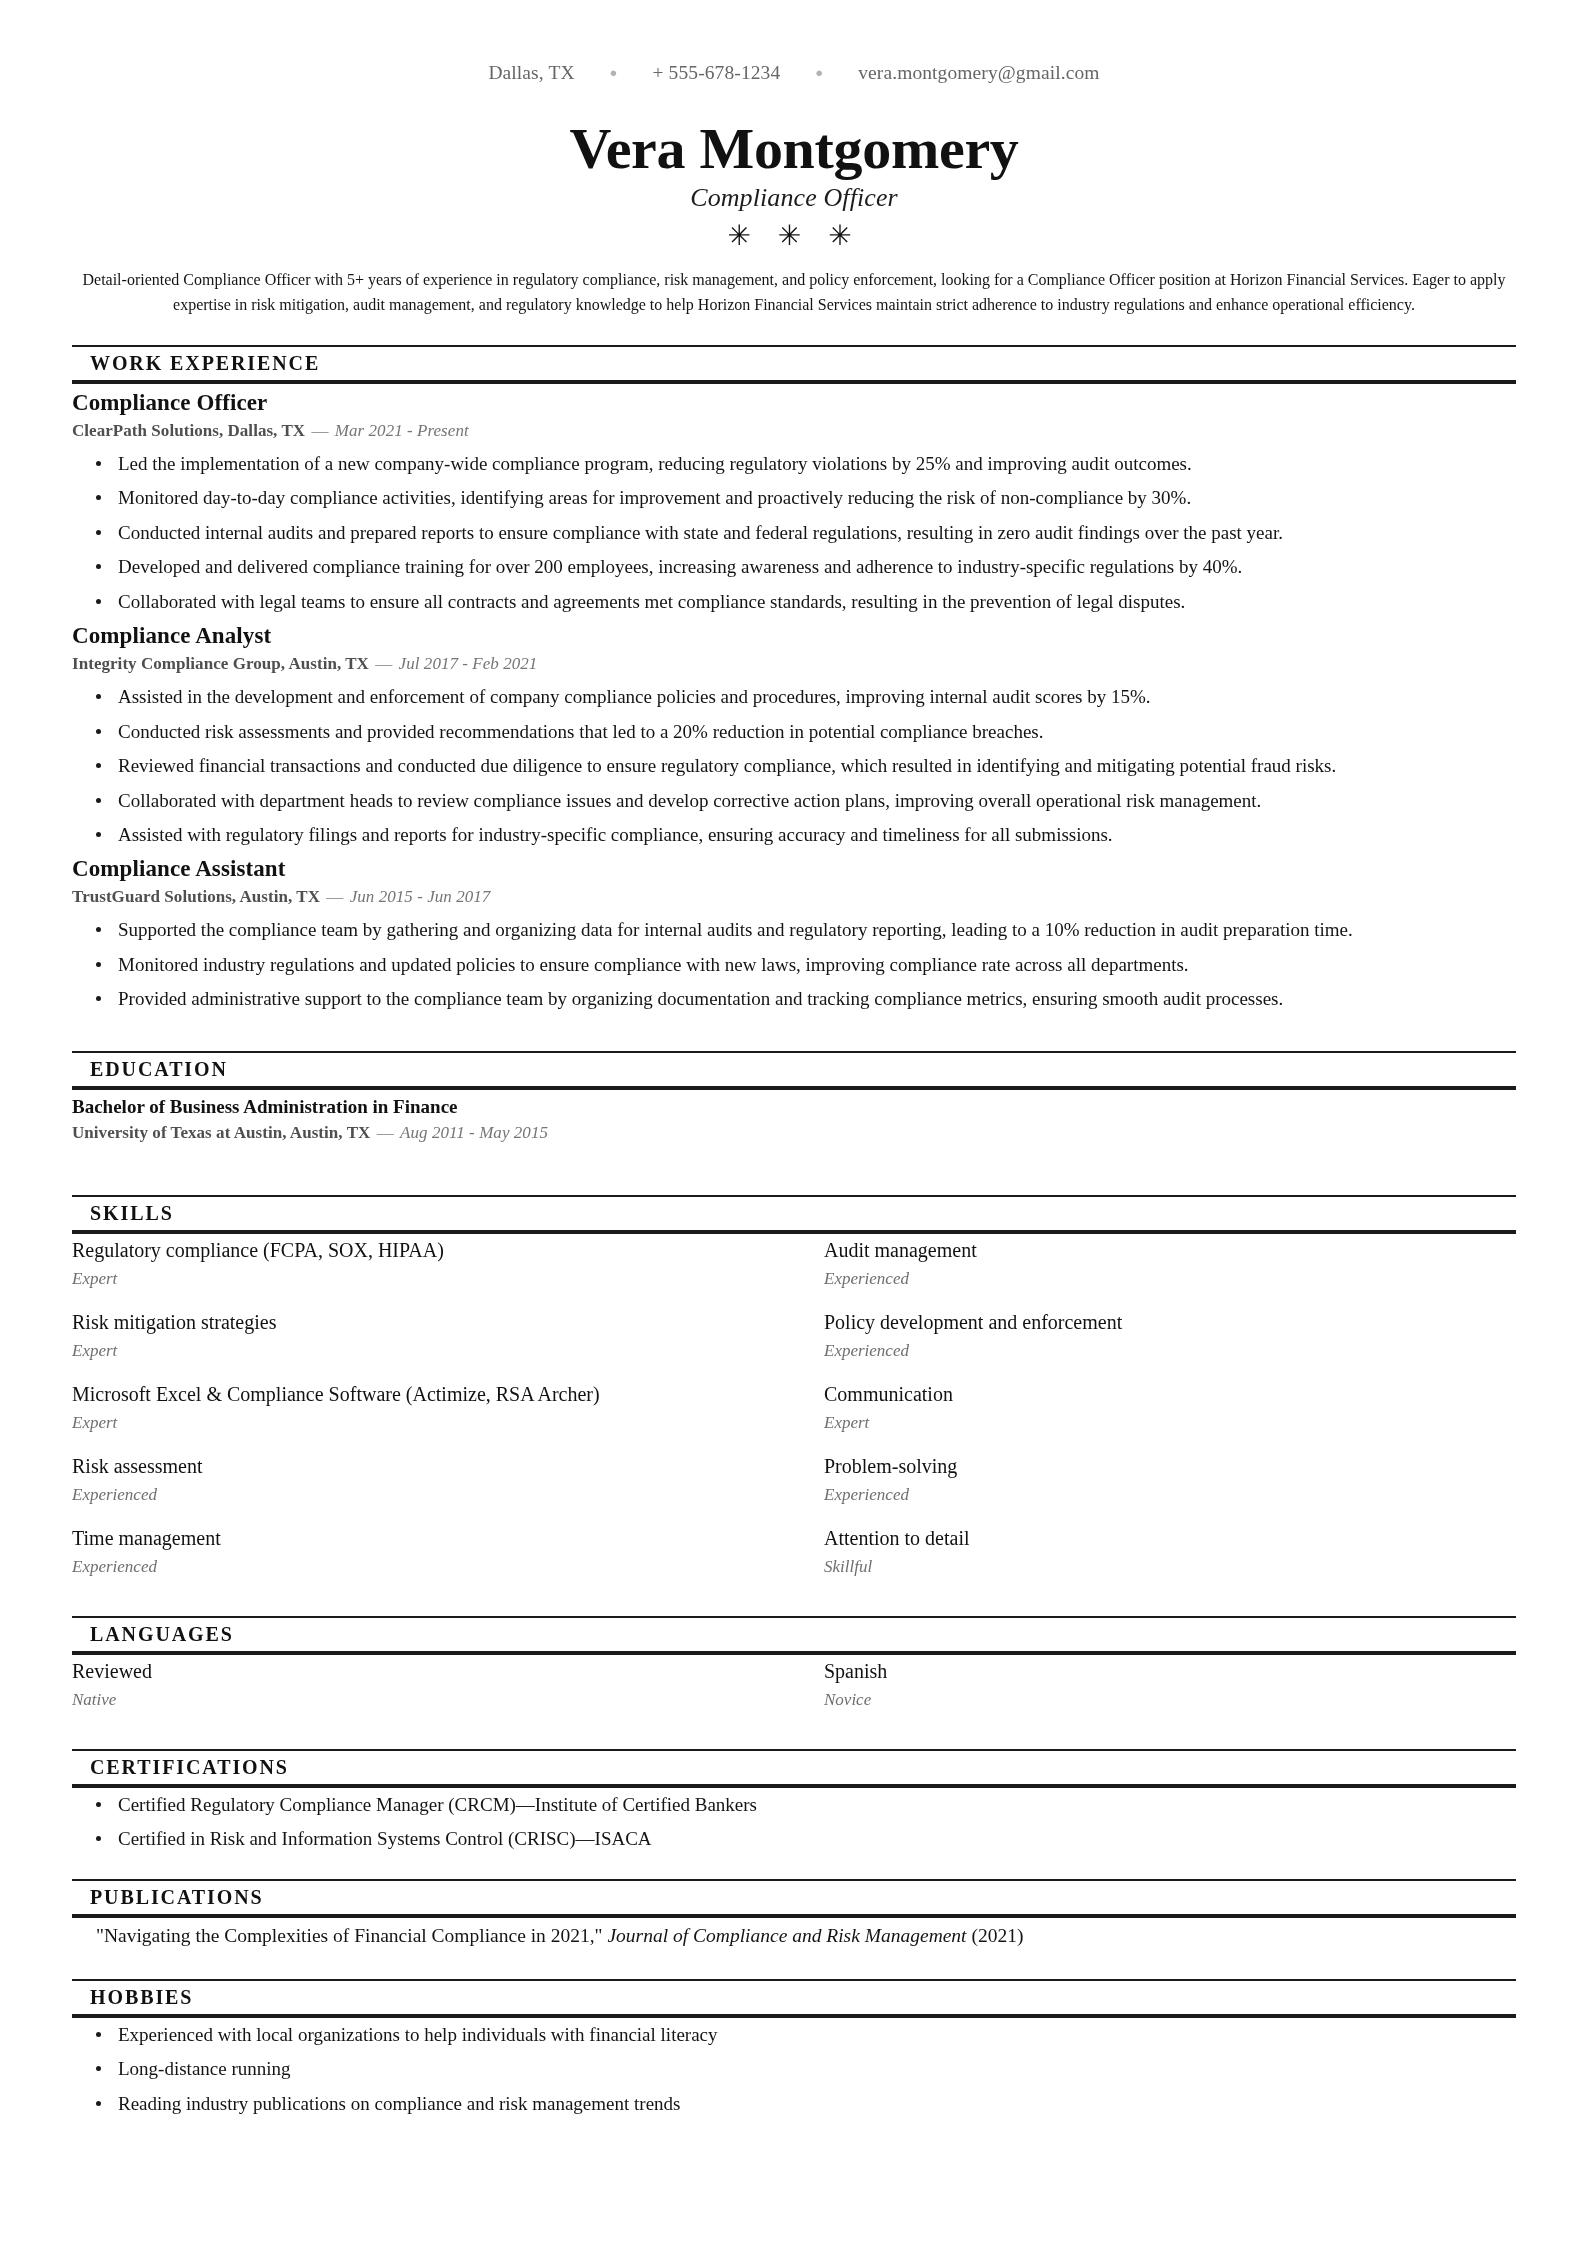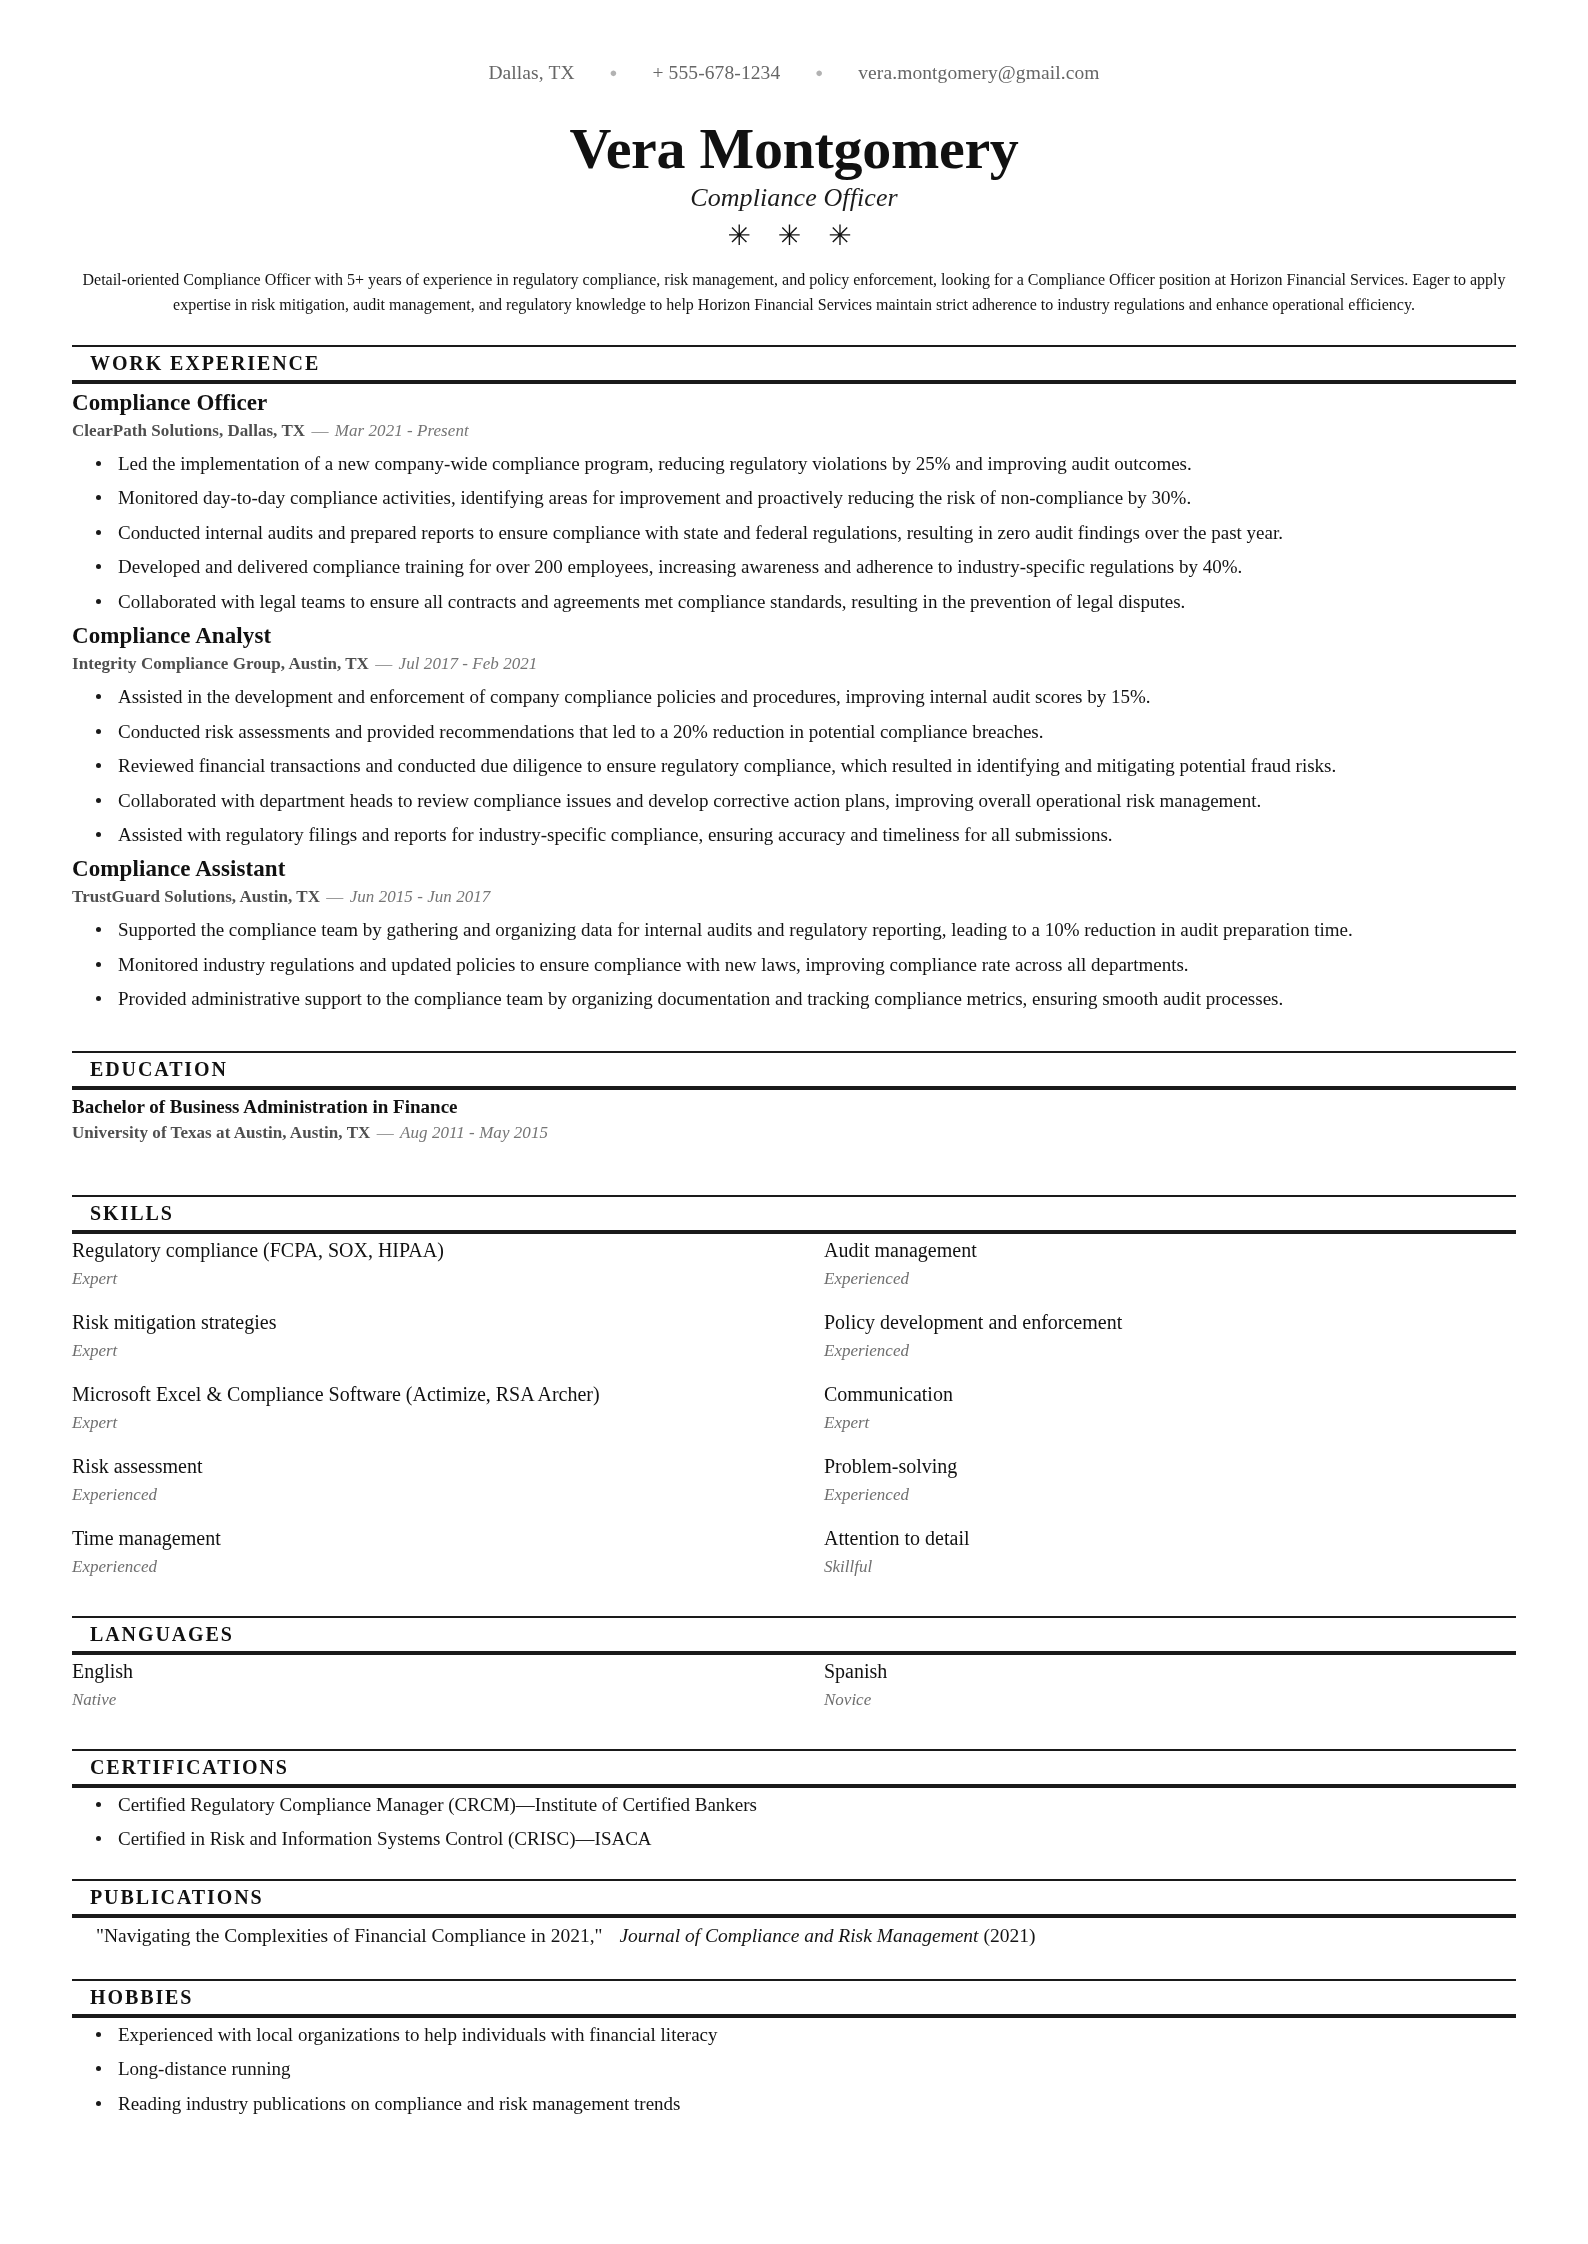--- a/index.html
+++ b/index.html
@@ -161,21 +161,21 @@
     color: #6f6f6f;
   }
 
   
   .publication {
     font-size: 19.5px;
     color: #141414;
     padding-left: 24px;
     line-height: 1.4;
   }
-  .publication .journal { font-style: italic; margin-left: 12px; }
+  .publication .journal { font-style: italic; }
 
   .gap-sm { height: 18px; }
   .gap-md { height: 30px; }
   .gap-lg { height: 42px; }
 </style>
 </head>
 <body>
 
 <div class="page">
 
@@ -311,21 +311,21 @@
   </div>
 
   <div class="gap-sm"></div>
 
   <div class="section">
     <div class="section-head">
       <span class="label">LANGUAGES</span>
     </div>
     <div class="two-col">
       <div class="kv-item">
-        <div class="kv-name">English</div>
+        <div class="kv-name">Reviewed</div>
         <div class="kv-level">Native</div>
       </div>
       <div class="kv-item">
         <div class="kv-name">Spanish</div>
         <div class="kv-level">Novice</div>
       </div>
     </div>
   </div>
 
   <div class="gap-sm"></div>

